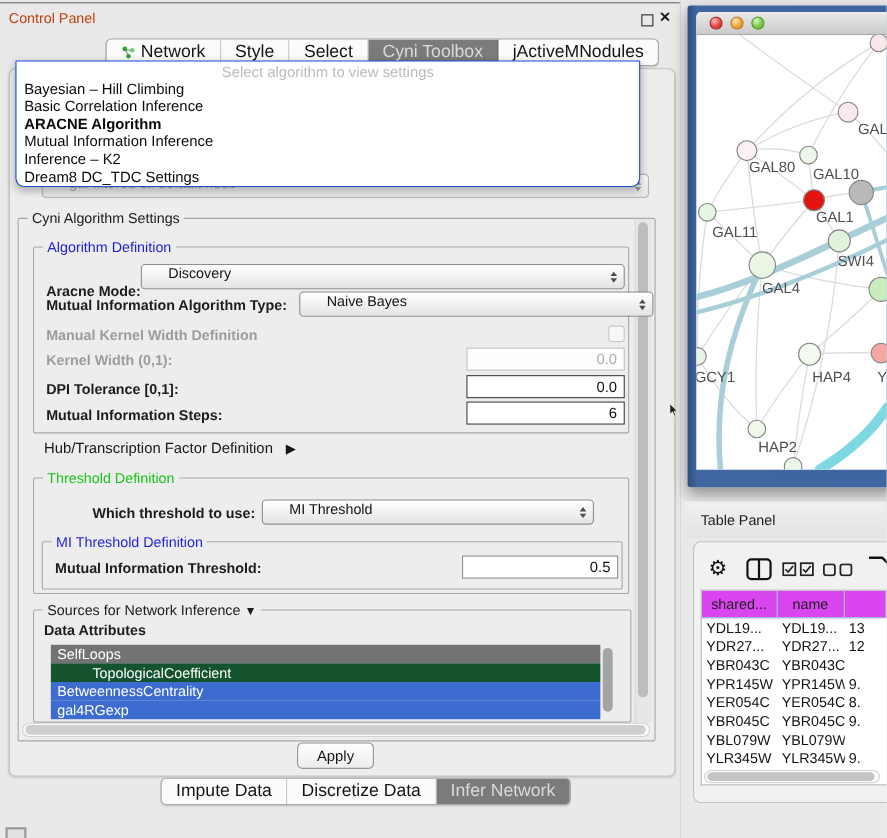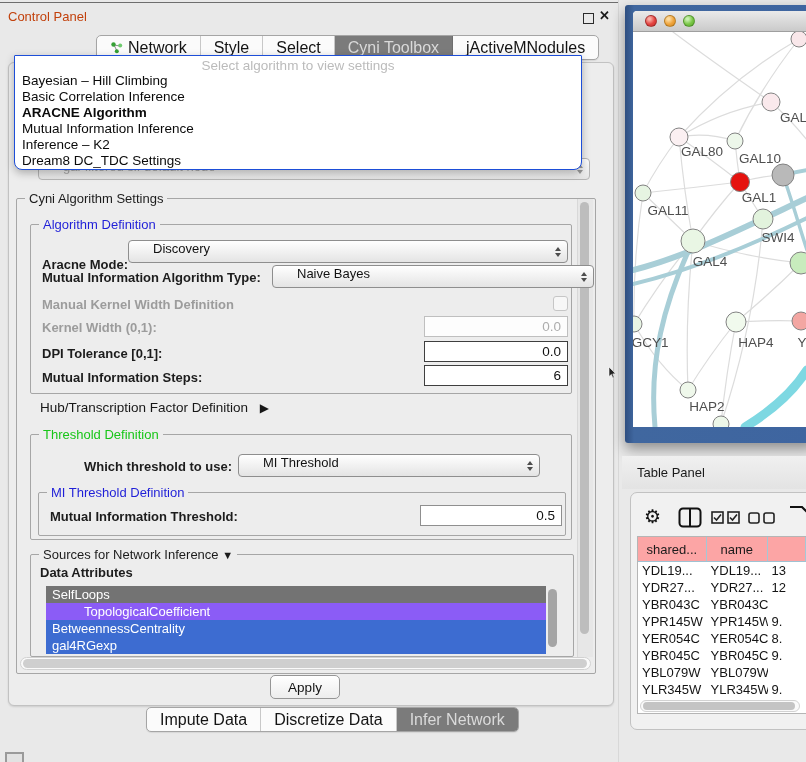--- a/index.html
+++ b/index.html
@@ -64,21 +64,21 @@
             border-bottom:1px solid #9F9F9F;border-radius:4px 4px 0 0}
   .light{position:absolute;top:4px;width:12px;height:12px;border-radius:50%}
   .netcanvas{position:absolute;left:0;top:21px}
   
   .tp-strip{position:absolute;left:622px;top:456px;width:184px;height:33px;background:linear-gradient(#F0F0F0,#E3E3E3);border-top:1px solid #CClosed}
   .tp-title{position:absolute;left:637px;top:465px;font-size:13px;color:#1a1a1a}
   .tp-box{position:absolute;left:630px;top:492px;width:190px;height:236px;background:#F1F1F1;border:1px solid #C2C2C2;border-radius:7px}
   .ticon{position:absolute}
   .ttable{position:absolute;left:637px;top:536px;width:169px;height:178px;background:#FFFFFF;border:1px solid #B5B5B5;
           border-right:none;overflow:hidden;box-sizing:border-box}
-  .thead{display:flex;height:24px;background:#fca5a5;border-bottom:1px solid #9FC2D2;font-size:13px;color:#1b1b1b}
+  .thead{display:flex;height:24px;background:#d946ef;border-bottom:1px solid #9FC2D2;font-size:13px;color:#1b1b1b}
   .thead>div{display:flex;align-items:center;justify-content:center;border-right:1px solid #A5C8D6;box-sizing:border-box}
   .trow{display:flex;height:17px;line-height:17px;font-size:13px;color:#141414}
   .tc{white-space:nowrap;overflow:hidden;box-sizing:border-box;padding-left:4px}
   .c0{width:81px}.c1{width:72px}.c2{width:45px}
   .mini-square{position:absolute;left:5px;top:752px;width:15px;height:14px;border:2px solid #9A9A9A;background:#E2E2E2}
   .divider{position:absolute;left:618px;top:0;width:1px;height:762px;background:#D8D8D8}
 </style>
 </head>
 <body>
 
@@ -199,21 +199,21 @@
 <div class="tinput mid" style="left:420px;top:505px;width:142px;height:21px">
     <span>0.5</span>
   </div>
 
 <div class="fset" style="left:30px;top:554px;width:542px;height:101px">
   <span class="legend"><span>Sources for Network Inference</span> <span style="font-size:11px">▼</span></span>
 </div>
 <div class="flabel" style="left:40px;top:565px">Data Attributes</div>
 <div style="position:absolute;left:46px;top:586px;width:500px;height:68px;overflow:hidden">
     <div class="litem" style="background: #737373;">SelfLoops</div>
-    <div class="litem" style="background: #8b5cf6; padding-left: 38px;">TopologicalCoefficient</div>
+    <div class="litem" style="background: #14532d; padding-left: 38px;">TopologicalCoefficient</div>
     <div class="litem" style="background: rgb(61, 108, 209);">BetweennessCentrality</div>
     <div class="litem" style="background: rgb(61, 108, 209);">gal4RGexp</div>
   </div>
 <div class="vthumb" style="left:548px;top:589px;width:9px;height:58px;background:#A5A5A5"></div>
 <div class="htrack" style="left:20px;top:657px;width:571px;height:13px"></div>
 <div class="hthumb" style="left:23px;top:659px;width:564px;height:9px"></div>
 
 <div class="btn" style="left:270px;top:675px;width:68px;height:22px">
     <span>Apply</span>
   </div>

